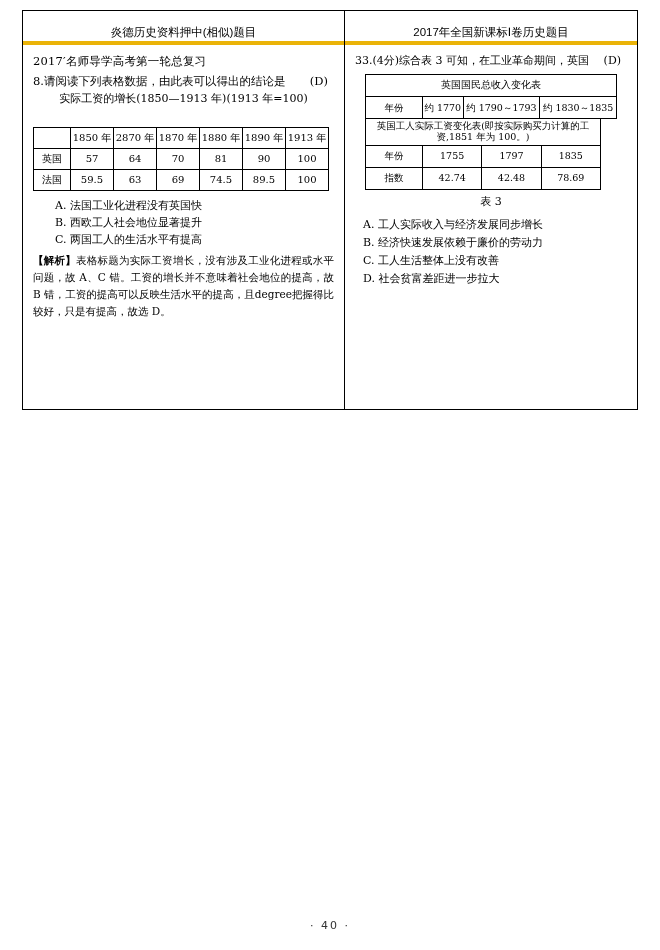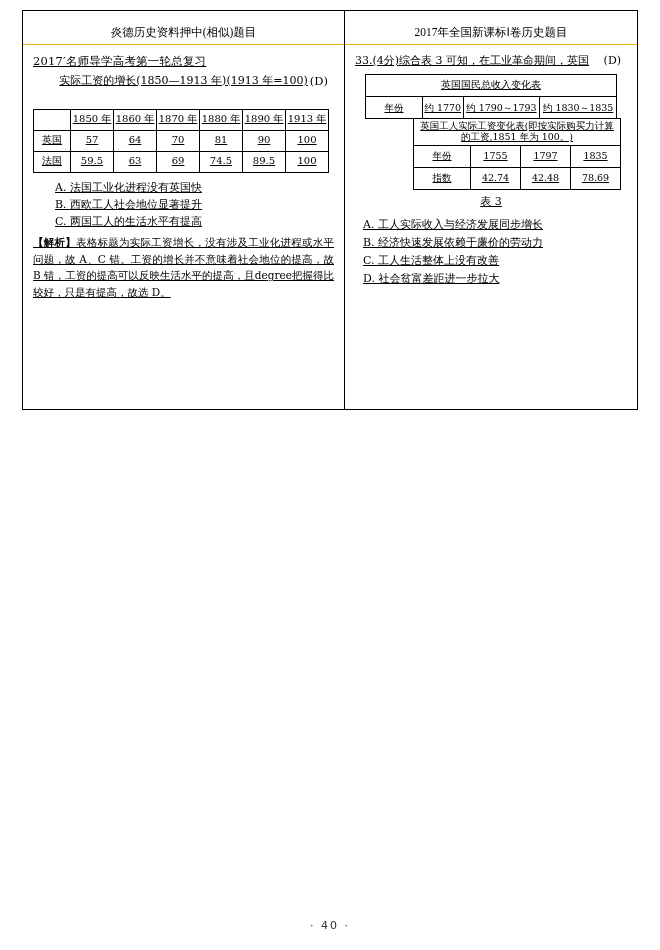--- a/index.html
+++ b/index.html
@@ -41,31 +41,30 @@
     padding: 0;
   }
   .col-right {
     flex: 1;
   }
   .col-header {
     text-align: center;
     font-size: 11.5px;
     padding-top: 14px;
     padding-bottom: 0;
-    border-bottom: 1px solid #eab308;
+    border-bottom: 4px solid #eab308;
     height: 34px;
     box-sizing: border-box;
-    font-family: Liberation Serif, serif;
+    font-family: Liberation Sans, sans-serif;
   }
   .col-body {
     padding: 8px 10px 0 10px;
     font-size: 11px;
     line-height: 1.45;
     font-family: "DejaVu Serif", "Liberation Serif", serif;
-    text-decoration: underline;
   }
   .sub-title {
     font-size: 11.5px;
     margin-bottom: 3px;
     letter-spacing: 0.2px;
   }
   .q-line {
     font-size: 11.5px;
     position: relative;
     margin-bottom: 2px;
@@ -121,23 +120,22 @@
     width: 252px;
   }
   .t2 {
     width: 252px;
     border-radius: 18px;
   }
   .t2 td { height: 17px; font-size: 9.5px; }
   .t2 td.hdr { font-size: 10px; }
   .t2 td.lbl { width: 56px; }
   .t3 {
-    width: 208px;
+    width: 236px;
     margin-top: -1px;
-    margin-left: 48px;
   }
   .t3 td { height: 17px; font-size: 9.5px; }
   .t3 td.lbl { width: 56px; }
   .caption {
     text-align: center;
     font-size: 11px;
     margin: 4px 0 6px 0;
   }
   .r-opts {
     font-size: 11px;
@@ -165,31 +163,32 @@
 
   <div class="outer-frame">
 
     <div class="col col-left">
       <div class="col-header">炎德历史资料押中(相似)题目</div>
       <div class="col-body">
 
         <div class="sub-title">2017′名师导学高考第一轮总复习</div>
 
         <div class="q-line">
+          <span>8.请阅读下列表格数据，由此表可以得出的结论是</span>
           <span class="ans-mark">(D)</span>
         </div>
 
         <div class="center-line">实际工资的增长(1850—1913 年)(1913 年=100)</div>
 
         <table class="data t1">
           <tbody>
               <tr>
             <td class="lbl"></td>
             <td>1850 年</td>
-            <td>1860 年</td>
+            <td>2870 年</td>
             <td>1870 年</td>
             <td>1880 年</td>
             <td>1890 年</td>
             <td>1913 年</td>
           </tr>
           <tr>
             <td class="lbl">英国</td>
             <td>57</td>
             <td>64</td>
             <td>70</td>

